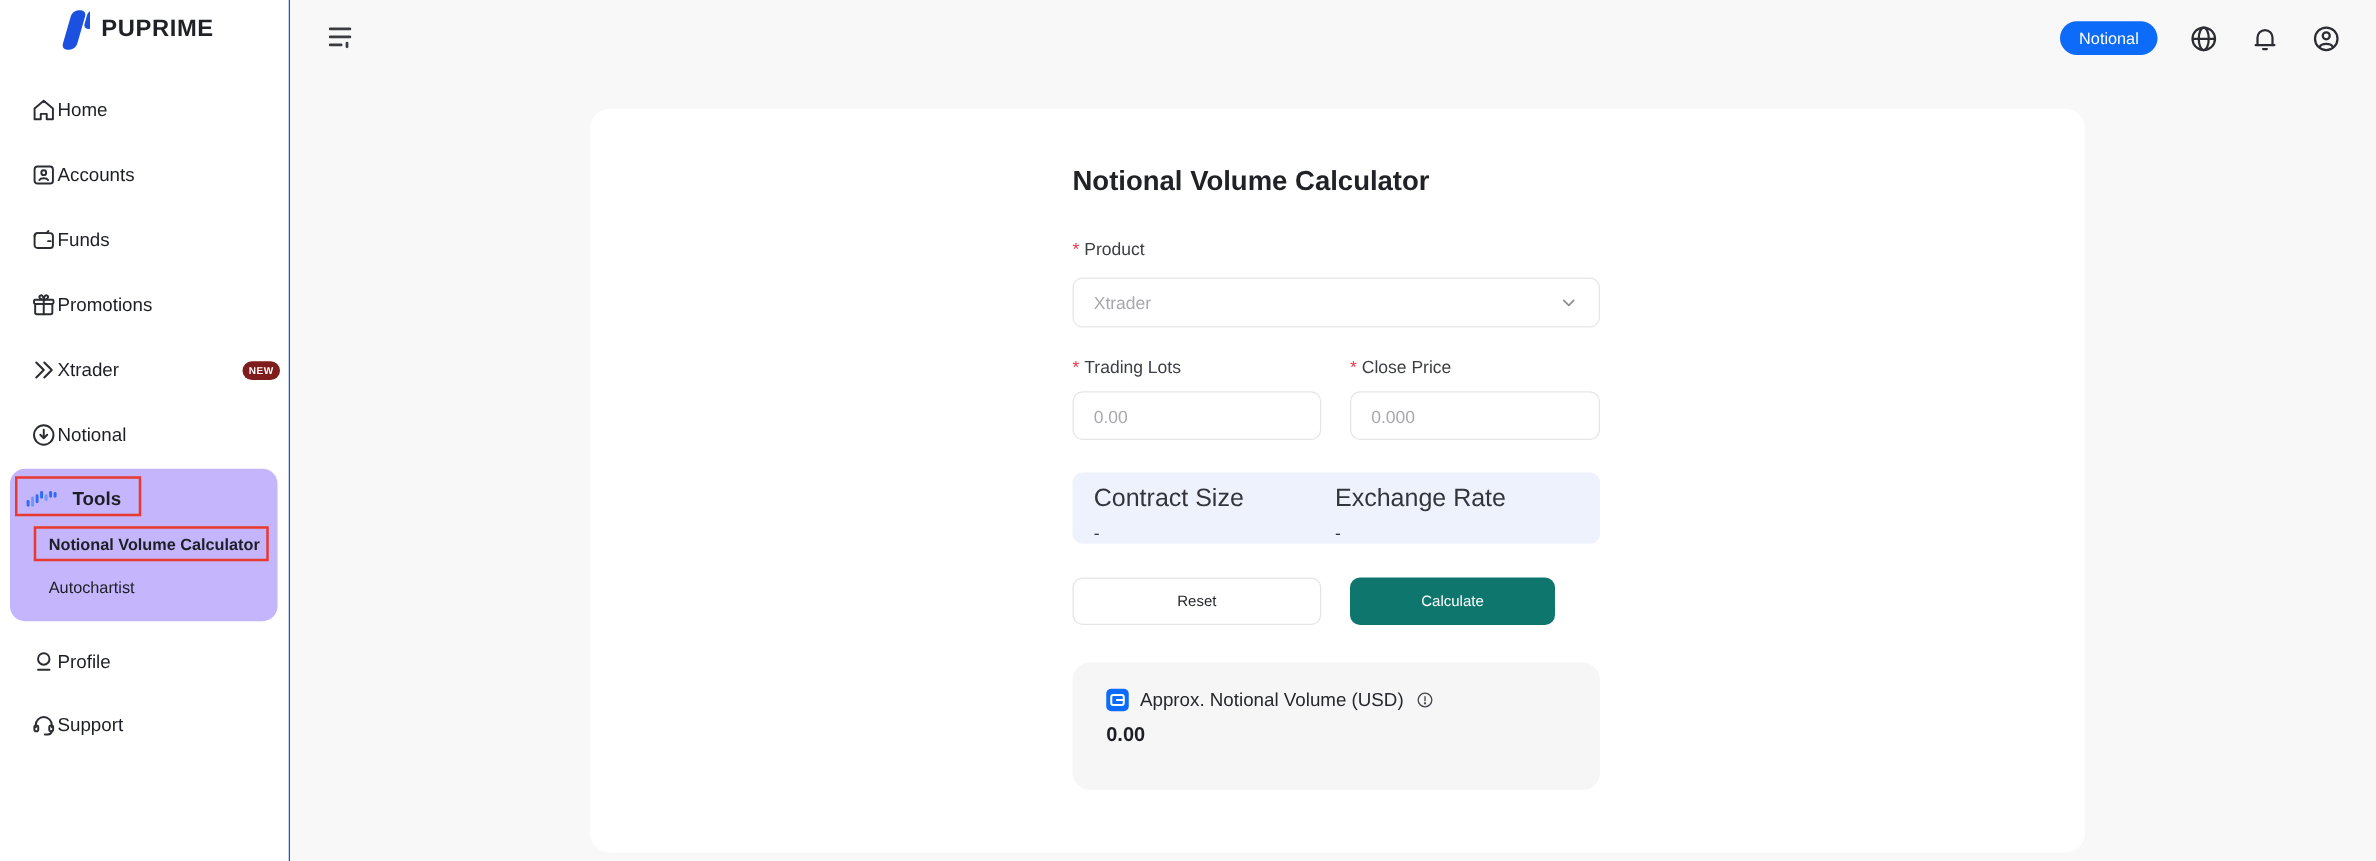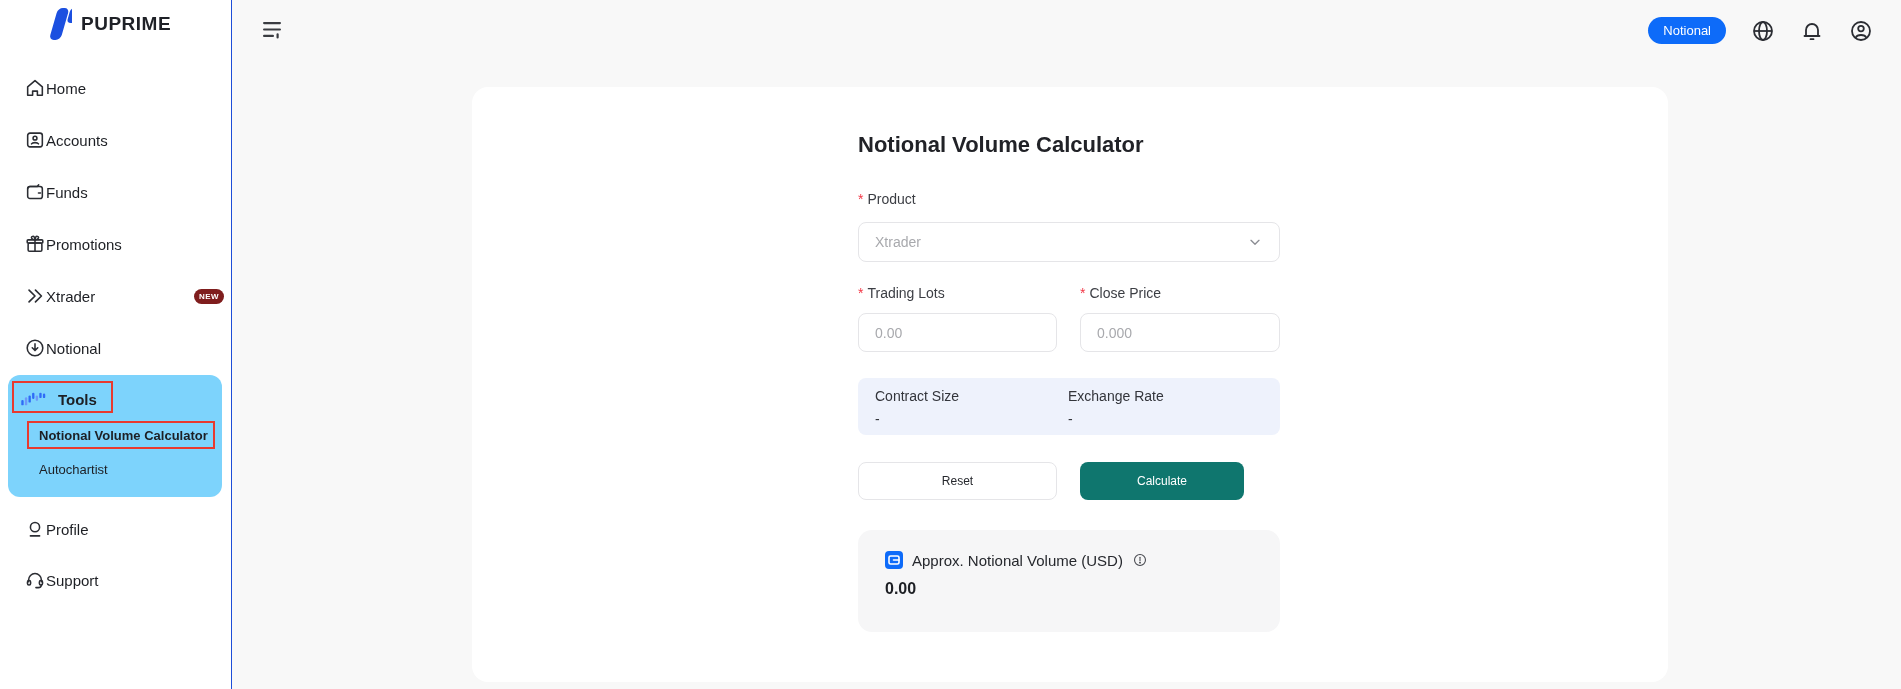--- a/index.html
+++ b/index.html
@@ -26,21 +26,21 @@
   }
   .nav-item .ic { width:22px; height:22px; color:#2b2d33; flex:0 0 22px; }
   .nav-item .lbl { font-size:15px; color:#1d1f24; white-space:nowrap; }
   .badge-new {
     position:absolute; left:173px; top:289px; width:30px; height:15px;
     background:#7f1d1d; border-radius:8px; color:#fff; font-size:8px; font-weight:bold;
     display:flex; align-items:center; justify-content:center; letter-spacing:.4px;margin-left:21px;
   }
   .tools-block {
     position:absolute; left:8px; top:375px; width:214px; height:122px;
-    background:#7dd3fc; border-radius:12px;
+    background:#c4b5fd; border-radius:12px;
   }
   .tools-row { position:absolute; left:12px; top:12px; display:flex; align-items:center; gap:12px; height:24px; cursor:pointer; }
   .tools-row .lbl { font-size:15px; font-weight:bold; color:#1d1f24; }
   .sub-item { position:absolute; left:31px; font-size:13px; color:#1d1f24; cursor:pointer; white-space:nowrap; }
   .sub-item.active { font-weight:bold; }
   .annotation-box { position:absolute; border:2px solid #e8392e; pointer-events:none; }
 
   
   .hamburger { position:absolute; left:263px; top:21px; width:21px; height:18px; cursor:pointer; color:#3a3c41; }
   .topbar-right { position:absolute; right:28px; top:17px; display:flex; align-items:center; gap:25px; }
@@ -75,21 +75,21 @@
   .inp::placeholder { color:#a8a9ad; }
   .inp.lots { left:0; }
   .inp.price { left:222px; width:200px; }
   .info-panel {
     position:absolute; left:0; top:291px; width:422px; height:57px;
     background:#eef2fc; border-radius:8px; padding:10px 17px 0;
   }
   .info-panel .col { position:absolute; top:10px; }
   .info-panel .col.c1 { left:17px; }
   .info-panel .col.c2 { left:210px; }
-  .info-panel .k { font-size:14px; color:#33353b; }
+  .info-panel .k { font-size:20px; color:#33353b; }
   .info-panel .v { font-size:14px; color:#33353b; margin-top:7px; }
   .btn-row-reset, .btn-row-calc {
     position:absolute; top:375px; height:38px; border-radius:8px; font-size:12px;
     font-family:inherit; cursor:pointer; display:flex; align-items:center; justify-content:center;
   }
   .btn-row-reset { left:0; width:199px; background:#fff; border:1px solid #e5e5e8; color:#26282d; }
   .btn-row-calc { left:222px; width:164px; background:#0f766e; border:none; color:#fff; }
   .result-panel {
     position:absolute; left:0; top:443px; width:422px; height:102px;
     background:#f6f6f7; border-radius:14px;

